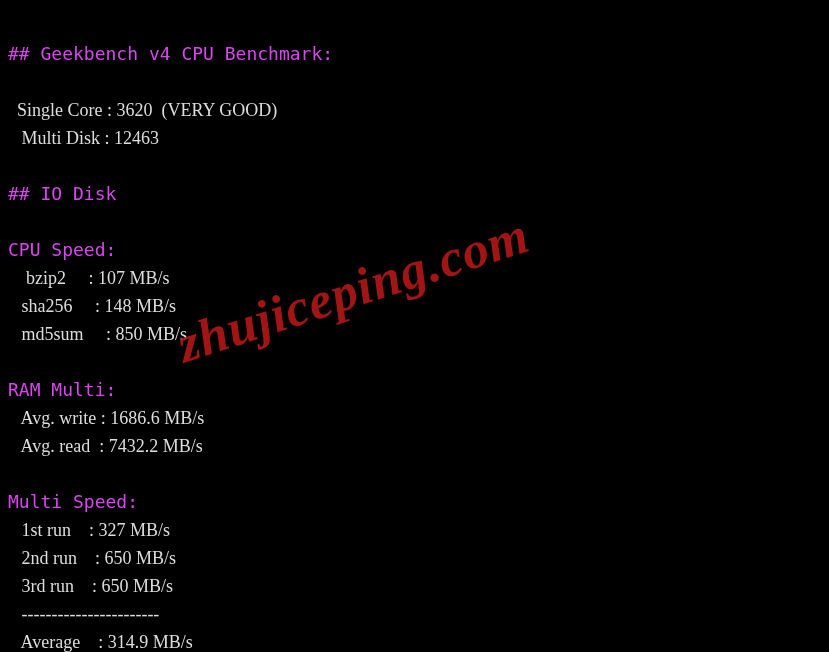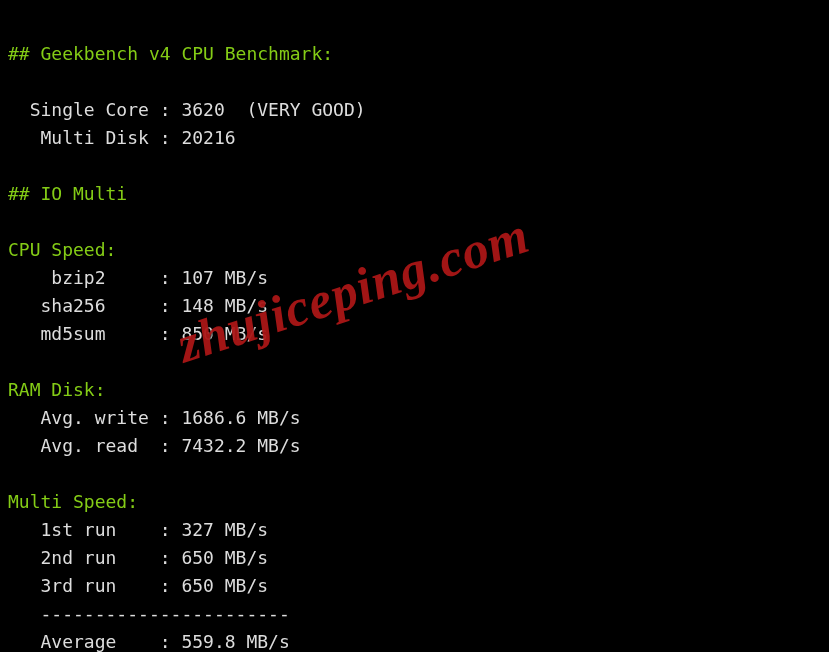--- a/index.html
+++ b/index.html
@@ -11,22 +11,22 @@
   position: relative;
 }
 .terminal {
   font-family: "DejaVu Sans Mono", Consolas, monospace;
   font-size: 18px;
   line-height: 28px;
   white-space: pre;
   color: #ddd;
   padding: 12px 8px 8px 8px;
 }
-.cyan { color: #84cc16; }
-.white { color: #dddddd; }
+.cyan { color: #d946ef; }
+.white { color: #dddddd; font-family: Liberation Serif, serif; }
 .watermark {
   position: absolute;
   top: 260px;
   left: 170px;
   color: rgba(178,23,23,0.9);
   font-family: Georgia, "Times New Roman", serif;
   font-size: 52px;
   font-style: italic;
   font-weight: bold;
   transform: rotate(-18deg);
@@ -35,34 +35,34 @@
   letter-spacing: 1px;
 }
 </style>
 </head>
 <body>
 
 <div class="terminal">
 <span class="cyan">## Geekbench v4 CPU Benchmark:</span>
 
 <span class="white">  Single Core : </span><span class="white">3620  (VERY GOOD)</span>
-<span class="white">   Multi Disk : </span><span class="white">20216</span>
+<span class="white">   Multi Disk : </span><span class="white">12463</span>
 
-<span class="cyan">## IO Multi</span>
+<span class="cyan">## IO Disk</span>
 
 <span class="cyan">CPU Speed:</span>
 <span class="white">    bzip2     : </span><span class="white">107 MB/s</span>
 <span class="white">   sha256     : </span><span class="white">148 MB/s</span>
 <span class="white">   md5sum     : </span><span class="white">850 MB/s</span>
 
-<span class="cyan">RAM Disk:</span>
+<span class="cyan">RAM Multi:</span>
 <span class="white">   Avg. write : </span><span class="white">1686.6 MB/s</span>
 <span class="white">   Avg. read  : </span><span class="white">7432.2 MB/s</span>
 
 <span class="cyan">Multi Speed:</span>
 <span class="white">   1st run    : </span><span class="white">327 MB/s</span>
 <span class="white">   2nd run    : </span><span class="white">650 MB/s</span>
 <span class="white">   3rd run    : </span><span class="white">650 MB/s</span>
 <span class="white">   -----------------------</span>
-<span class="white">   Average    : </span><span class="white">559.8 MB/s</span>
+<span class="white">   Average    : </span><span class="white">314.9 MB/s</span>
 </div>
 
 <div class="watermark">zhujiceping.com</div>
 
 </body></html>

